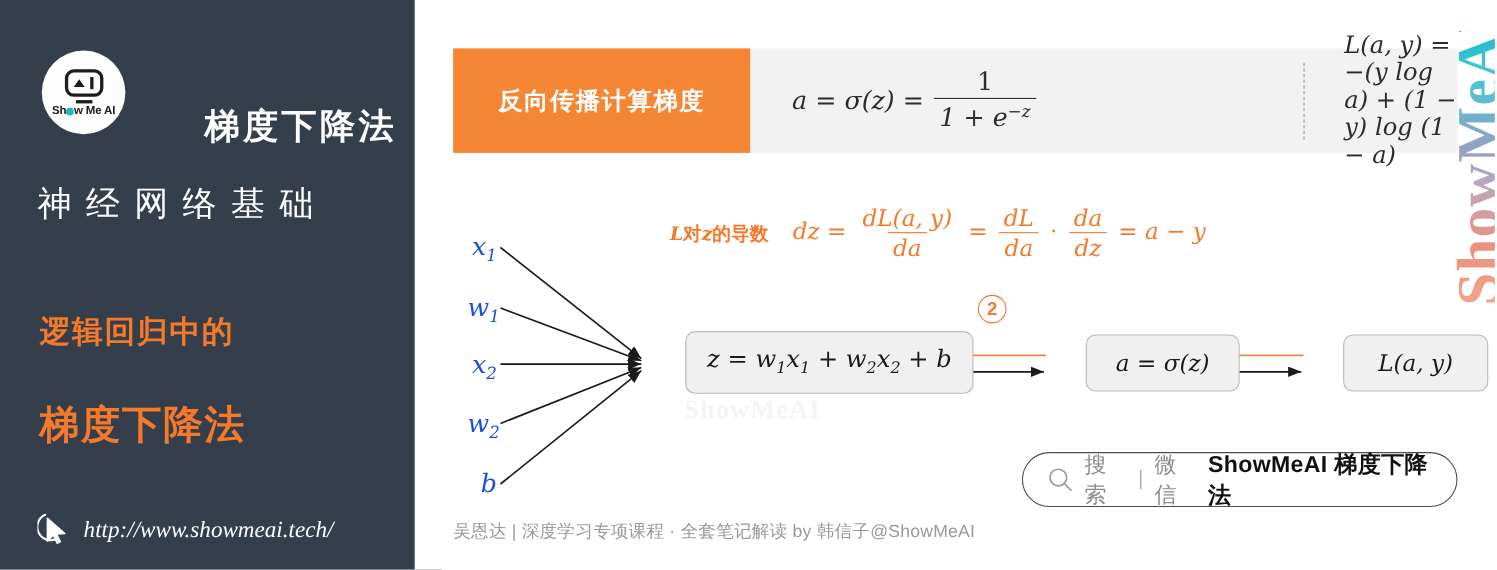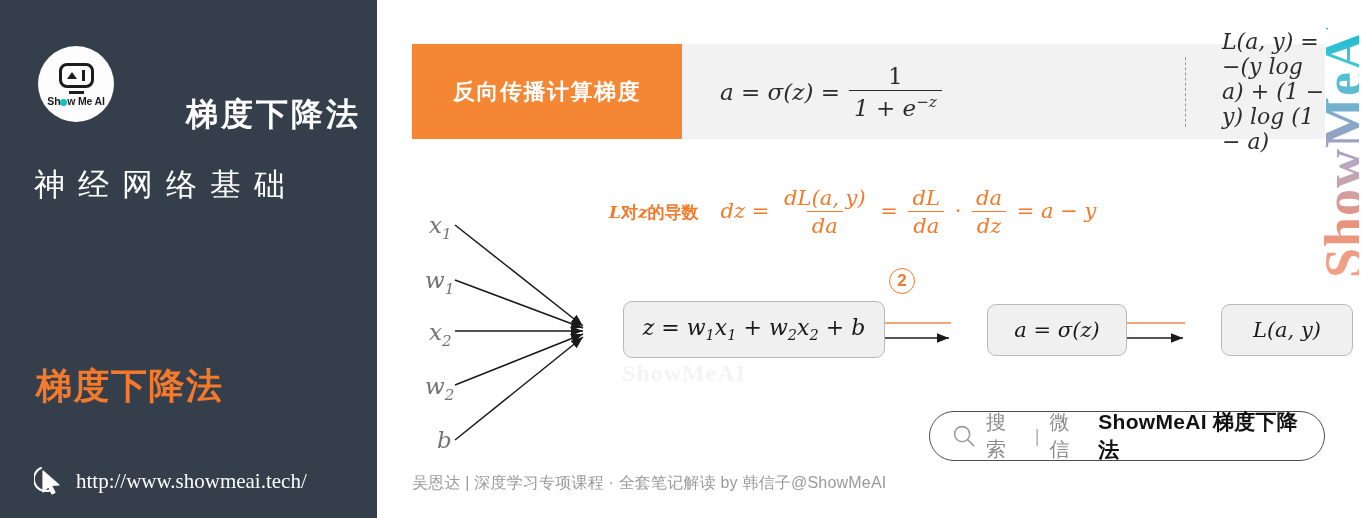--- a/index.html
+++ b/index.html
@@ -68,21 +68,21 @@
     position: absolute; left: 36px; top: 362px;
     font-size: 36px; font-weight: 700; color: #F4792A;
     letter-spacing: 1.5px; white-space: nowrap;
   }
   .url-row {
     position: absolute; left: 34px; top: 465px;
     display: flex; align-items: center; gap: 12px;
   }
   .url-text {
     font-family: "Liberation Serif", "DejaVu Serif", serif;
-    font-size: 21px; color: #fdfdfd; white-space: nowrap;
+    font-size: 21px; color: #fdfdfd; white-space: nowrap; font-style: italic;
   }
 
   
   .main {
     position: absolute; left: 377px; top: 0;
     width: 984px; height: 518px; background: #ffffff; overflow: hidden;
   }
 
   
   .banner {
@@ -143,21 +143,21 @@
     font-family: "DejaVu Serif", serif; font-style: italic; font-weight: 600;
   }
   .deriv-math { color:#F4792A; font-size: 21px; }
   .deriv-math .frac .den { border-top-color: #F4792A; }
 
   
   .inputs { position: absolute; left: 52px; top: 200px; }
   .input-var {
     position: absolute;
     font-family: "DejaVu Serif", "Liberation Serif", serif;
-    font-style: italic; font-size: 23px; color: #737373;
+    font-style: italic; font-size: 23px; color: #1d4ed8;
   }
   svg.edges { position: absolute; left: 0; top: 0; width: 984px; height: 518px; }
 
   .node {
     position: absolute;
     background: #f0f0f0;
     border: 1.2px solid #b9b9b9;
     border-radius: 9px;
     display: flex; align-items: center; justify-content: center;
     color: #1a1a1a;
@@ -225,20 +225,21 @@
         <div class="logo-bar"></div>
       </div>
       <div class="logo-mouth"></div>
       <div class="logo-text">
         <span>Sh</span><span class="dot"></span><span>w Me AI</span>
       </div>
     </div>
 
     <div class="title-1">梯度下降法</div>
     <div class="title-2">神经网络基础</div>
+    <div class="subtitle-1">逻辑回归中的</div>
     <div class="subtitle-2">梯度下降法</div>
 
     <div class="url-row">
       <svg width="30" height="32" viewBox="0 0 30 32">
         <path d="M7 3 A12 12 0 1 0 17 25" fill="none" stroke="#fdfdfd" stroke-width="2" stroke-linecap="round"></path>
         <path d="M9 6 L9 27 L14.5 21.5 L18 29 L21 27.5 L17.5 20.5 L25 20 Z" fill="#fdfdfd" stroke="#fdfdfd" stroke-width="1.2" stroke-linejoin="round"></path>
       </svg>
       <div class="url-text">http://www.showmeai.tech/</div>
     </div>
   </div>

